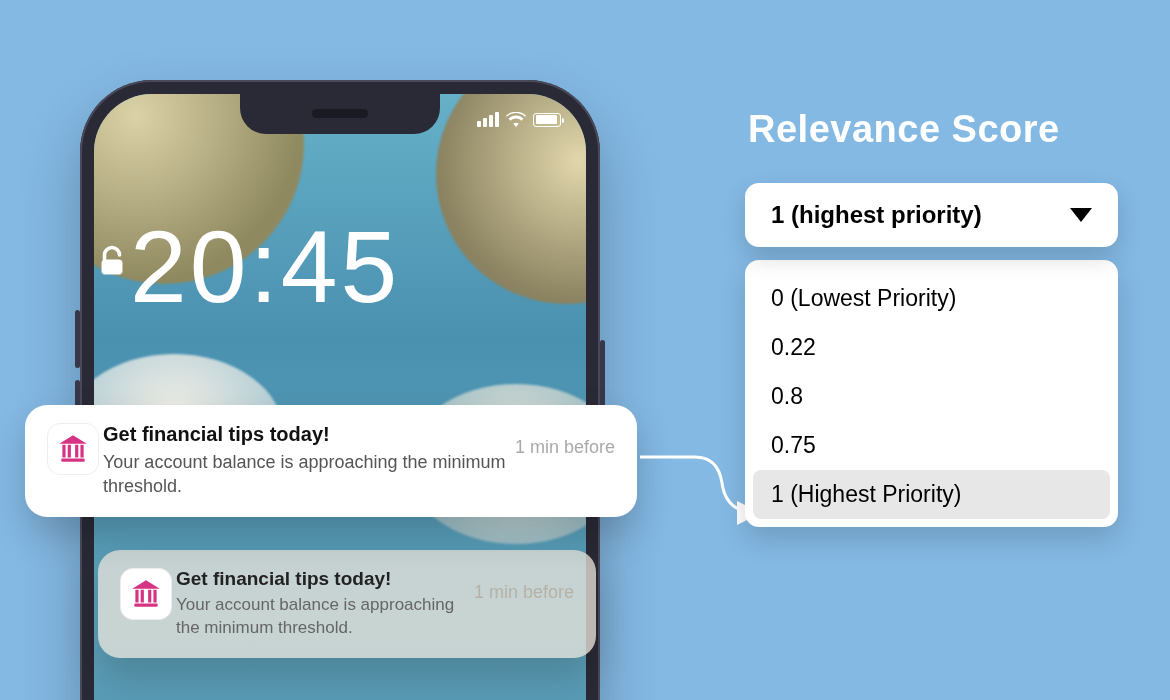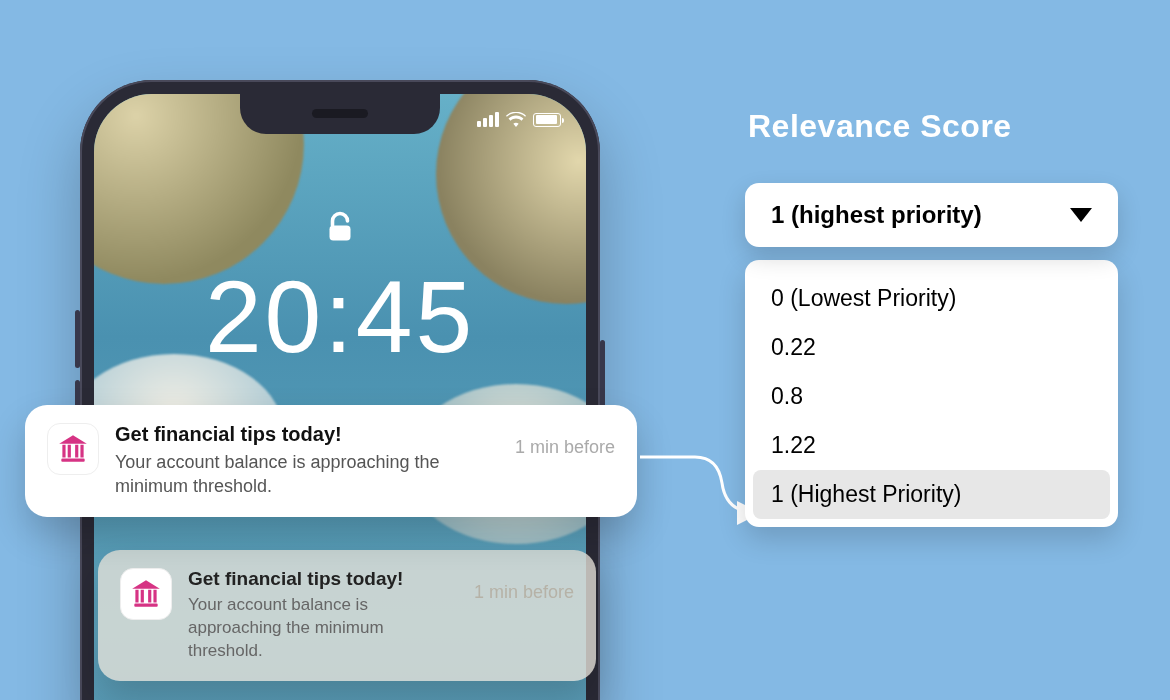--- a/index.html
+++ b/index.html
@@ -78,35 +78,35 @@
   .battery-icon{
     width:28px; height:14px;
     border:1.5px solid #fff; border-radius:3px; position:relative;
   }
   .battery-icon::after{ content:""; position:absolute; right:-4px; top:4px; width:2.5px; height:5px; background:#fff; border-radius:0 2px 2px 0;}
   .battery-fill{ position:absolute; left:1.5px; top:1.5px; bottom:1.5px; width:21px; background:#fff; border-radius:1px;}
 
   
   .lock-area{
     position:absolute; top:115px; left:0; right:0;
-    display:flex; flex-direction:column; align-items:center;
+    display:flex; flex-direction:row; align-items:center;
     color:#fff; z-index:5;
   }
   .lock-icon{ width:36px; height:36px; margin-bottom:14px; }
   .clock{
     font-size:102px; font-weight:300;
     letter-spacing:3px;
     color:#fff;
   }
 
   
   .notif {
     position:absolute;
     display:flex;
-    gap:16px;
+    gap:4px;
     padding:18px 22px;
     border-radius:22px;
     align-items:flex-start;
     box-shadow: 0 18px 36px rgba(0,0,0,0.18);
   }
   .notif-primary{
     left:25px; top:405px;
     width:612px;
     background:#fff;
     z-index:30;
@@ -129,21 +129,21 @@
   .notif-secondary .notif-title{ font-size:19px; color:#222;}
   .notif-body { font-size:18px; color:#555; line-height:1.35; max-width:430px;}
   .notif-secondary .notif-body{ color:#666; font-size:17px; max-width:380px;}
   .notif-time{ font-size:18px; color:#aaa; flex:0 0 auto; margin-top:14px; white-space:nowrap;}
   .notif-secondary .notif-time{ color:#b6b2a7; }
 
   
   .panel-title{
     position:absolute;
     left:748px; top:108px;
-    font-size:32px; font-weight:700;
+    font-size:38px; font-weight:700;
     color:#fff;
     letter-spacing:0.5px;
   }
 
   .select-box{
     position:absolute;
     left:745px; top:183px;
     width:373px;
     background:#fff;
     border-radius:14px;
@@ -278,15 +278,15 @@
 
 <div class="select-box">
   <span>1 (highest priority)</span>
   <span class="chev"></span>
 </div>
 
 <div class="options-box">
   <div class="opt">0 (Lowest Priority)</div>
   <div class="opt">0.22</div>
   <div class="opt">0.8</div>
-  <div class="opt">1.22</div>
+  <div class="opt">0.75</div>
   <div class="opt selected">1 (Highest Priority)</div>
 </div>
 
 </body></html>

